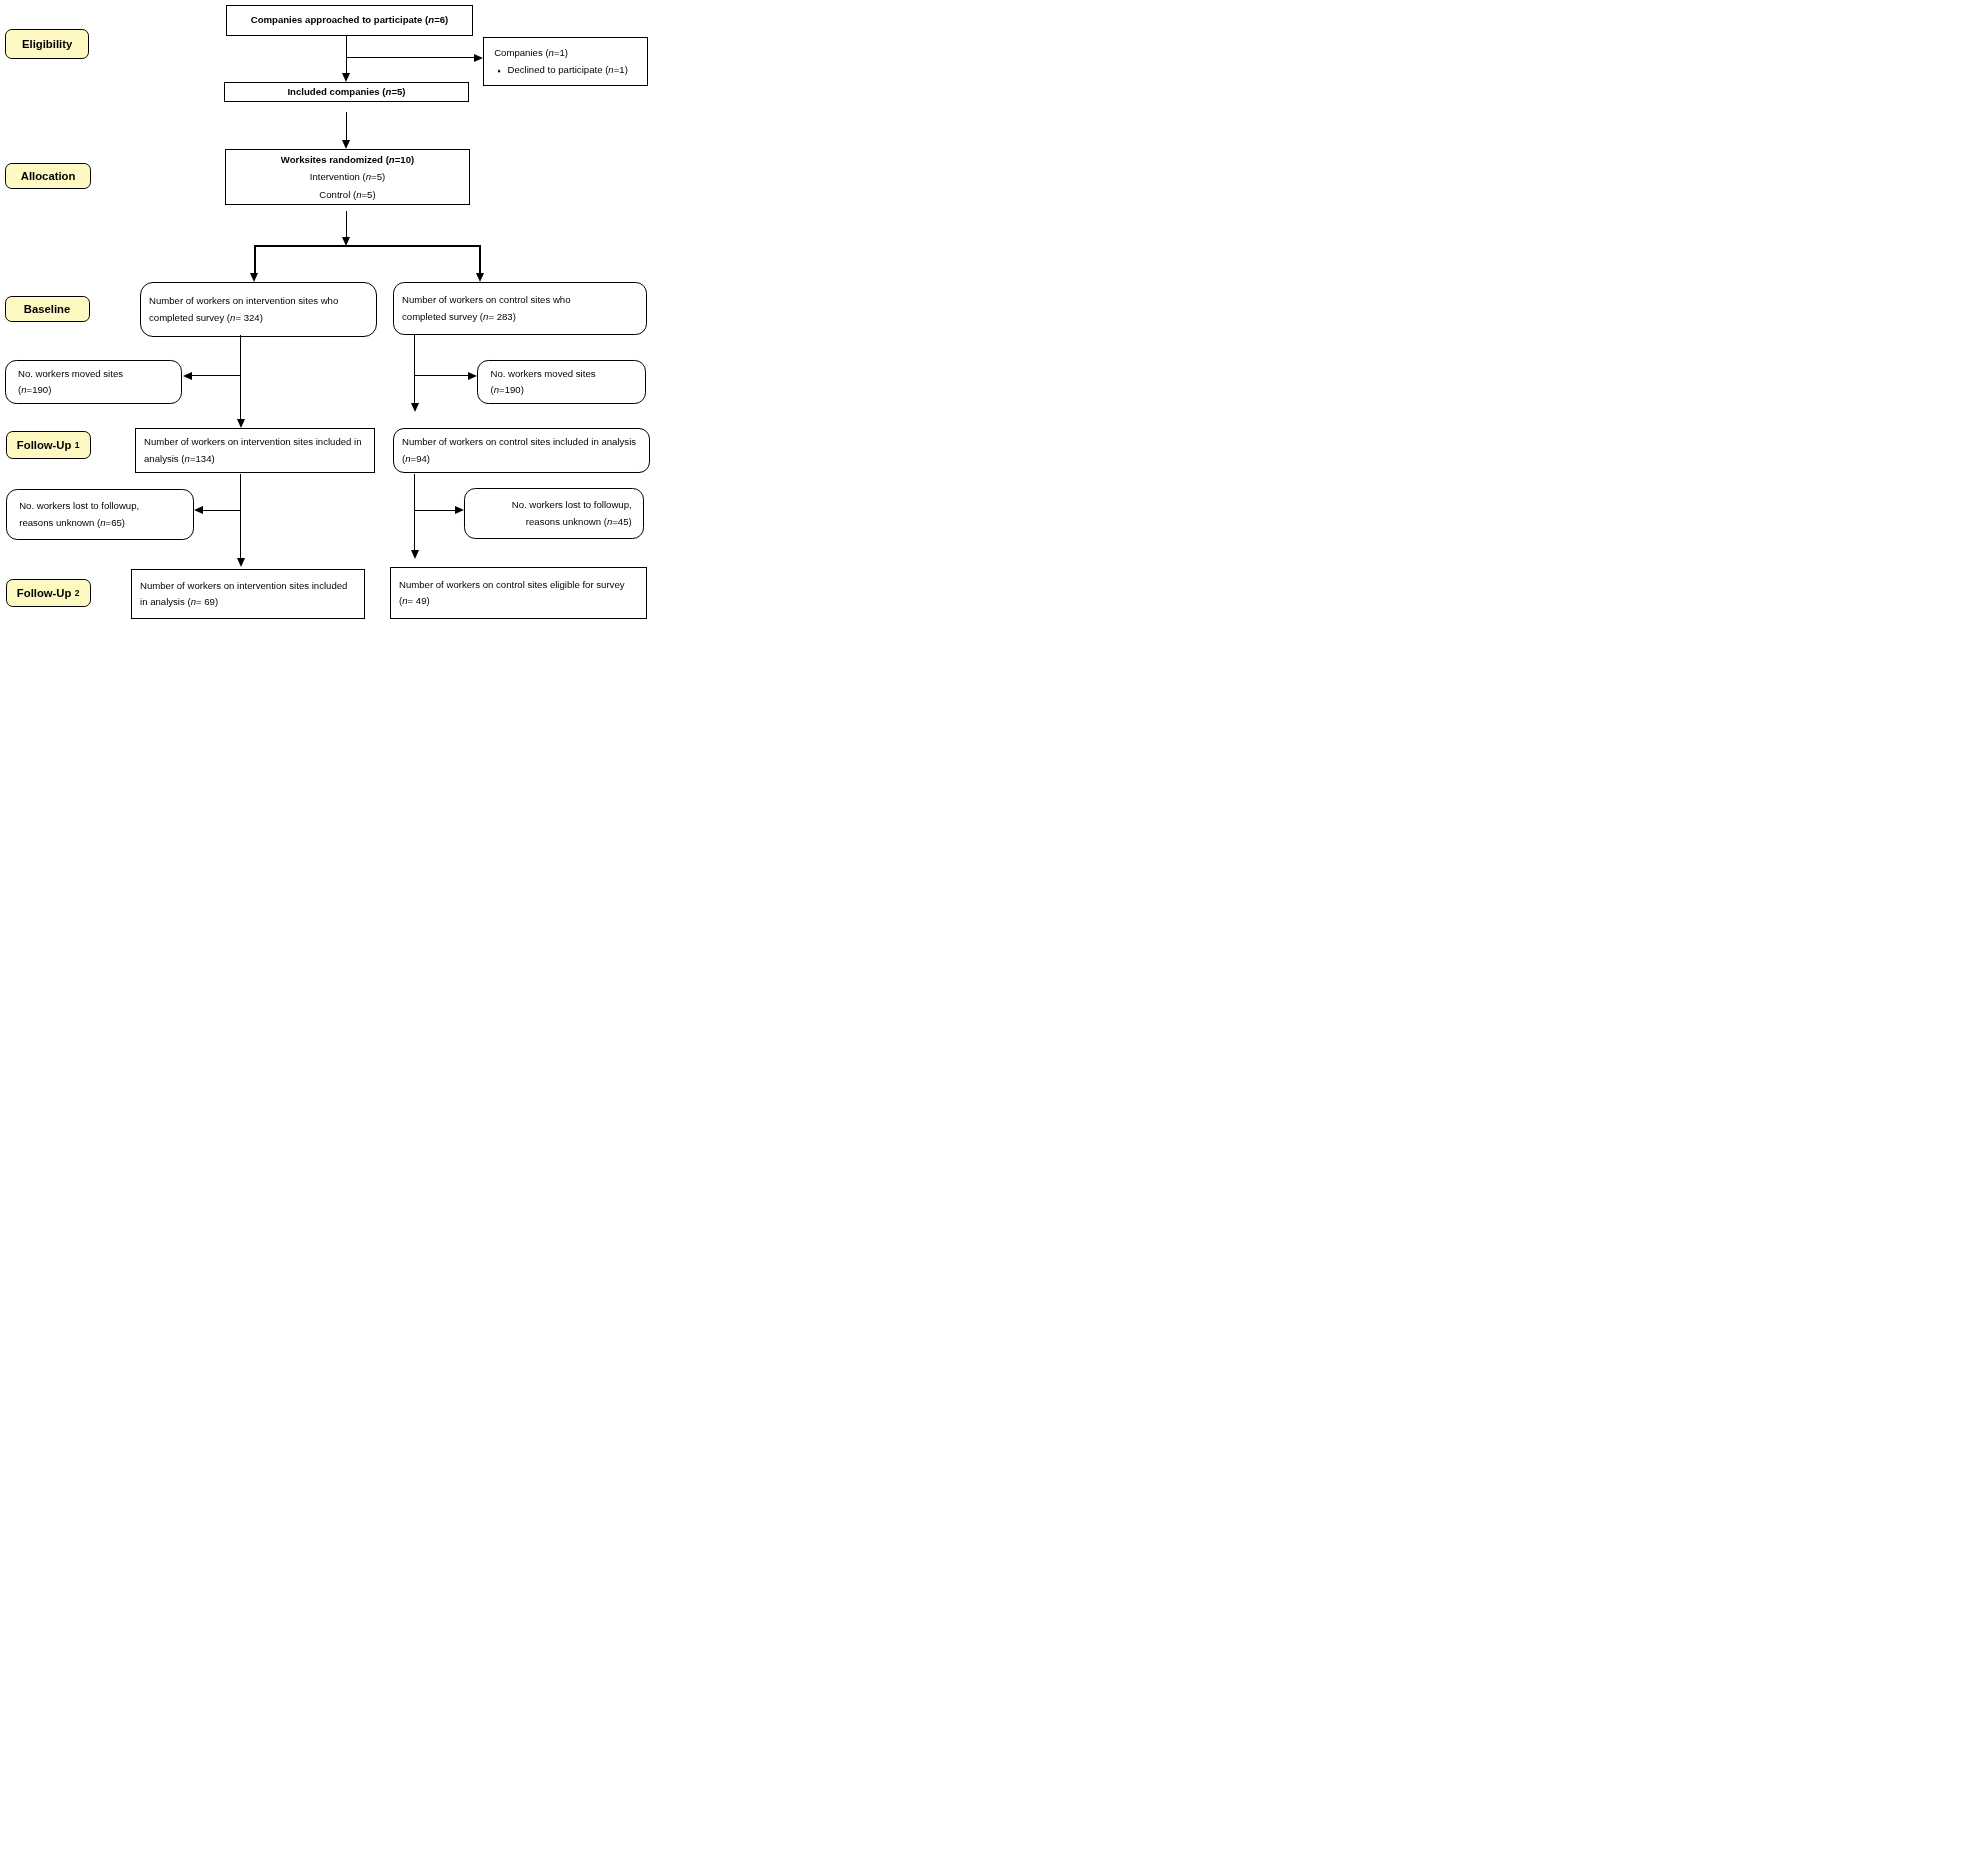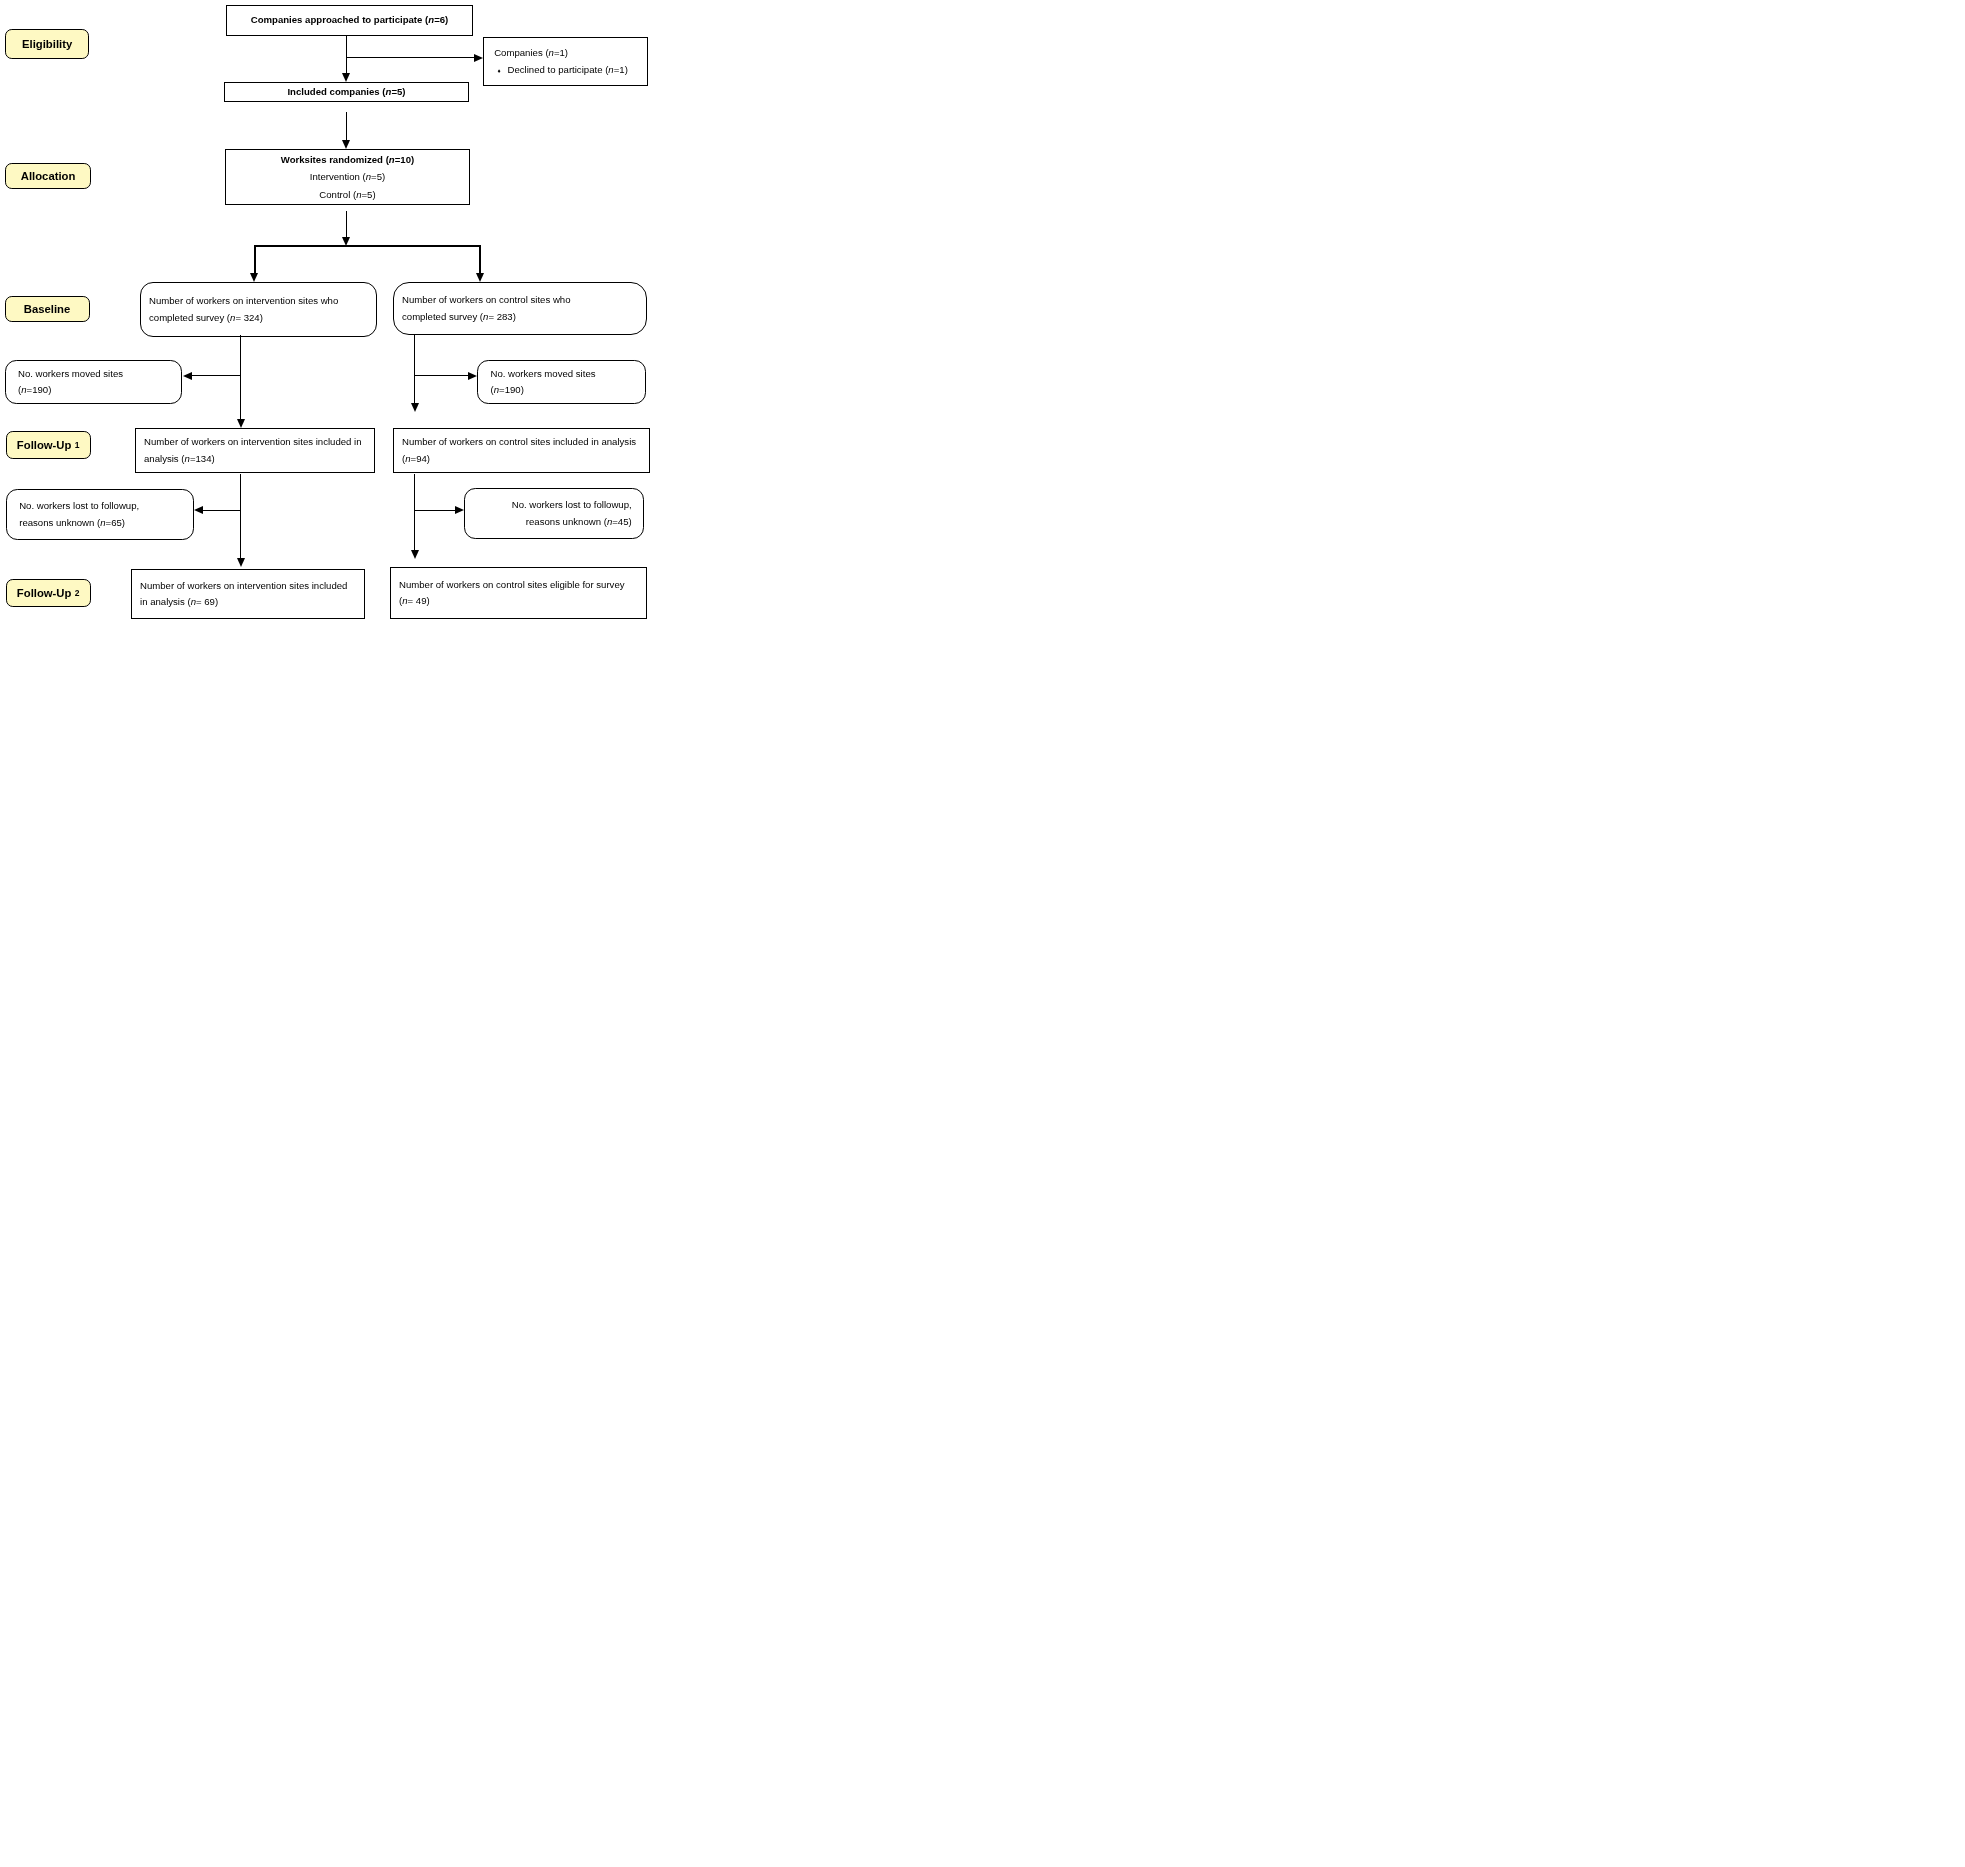--- a/index.html
+++ b/index.html
@@ -68,35 +68,35 @@
 
   <div class="box center" style="left:225px;top:149px;width:245px;height:56px;line-height:1.8;">
     <div class="title-line"><span>Worksites randomized (</span><i class="it">n</i><span>=10)</span></div>
     <div><span>Intervention (</span><i class="it">n</i><span>=5)</span></div>
     <div><span>Control (</span><i class="it">n</i><span>=5)</span></div>
   </div>
 
   <div class="box rounded" style="left:140px;top:282px;width:237px;height:55px;padding:0 11.3px 0 8px;border-radius:13px;">
     <div><span>Number of workers on intervention sites who completed survey (</span><i class="it">n</i><span>= 324)</span></div>
   </div>
-  <div class="box rounded" style="left:393px;top:282px;width:254px;height:53px;padding:0 34px 0 8px;border-radius:16px;">
+  <div class="box rounded" style="left:393px;top:282px;width:254px;height:53px;padding:0 34px 0 8px;">
     <div><span>Number of workers on control sites who completed survey (</span><i class="it">n</i><span>= 283)</span></div>
   </div>
 
   <div class="box rounded" style="left:4.5px;top:360px;width:177px;height:44px;padding:0 34px 0 12.5px;">
     <div><span>No. workers moved sites (</span><i class="it">n</i><span>=190)</span></div>
   </div>
   <div class="box rounded" style="left:477px;top:360px;width:169px;height:44px;padding:0 28px 0 12.5px;">
     <div><span>No. workers moved sites (</span><i class="it">n</i><span>=190)</span></div>
   </div>
 
   <div class="box" style="left:135px;top:428px;width:240px;height:45px;padding:0 11.3px 0 8px;">
     <div><span>Number of workers on intervention sites included in analysis (</span><i class="it">n</i><span>=134)</span></div>
   </div>
-  <div class="box" style="left:393px;top:428px;width:257px;height:45px;padding:0 11.3px 0 8px;">
+  <div class="box" style="left:393px;top:428px;width:257px;height:45px;padding:0 11.3px 0 8px;border-radius:11px;">
     <div><span>Number of workers on control sites included in analysis (</span><i class="it">n</i><span>=94)</span></div>
   </div>
 
   <div class="box rounded" style="left:5.7px;top:489px;width:188px;height:51px;padding:0 17px 0 12.5px;">
     <div><span>No. workers lost to followup, reasons unknown (</span><i class="it">n</i><span>=65)</span></div>
   </div>
   <div class="box rounded" style="left:464px;top:488px;width:180px;height:51px;padding:0 11.3px 0 12.5px;text-align:right;">
     <div><span>No. workers lost to followup, reasons unknown (</span><i class="it">n</i><span>=45)</span></div>
   </div>
 

